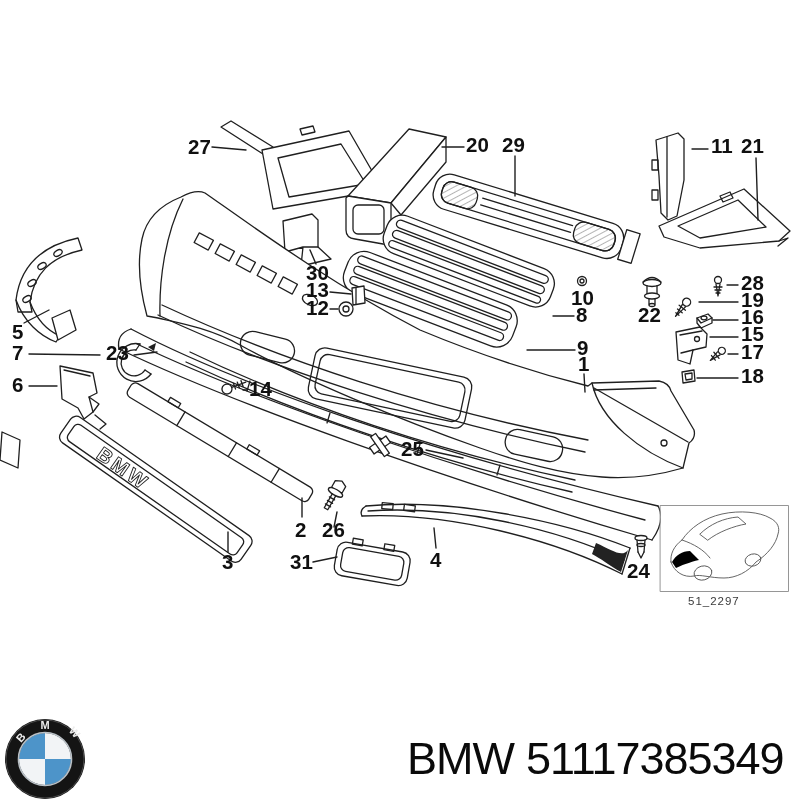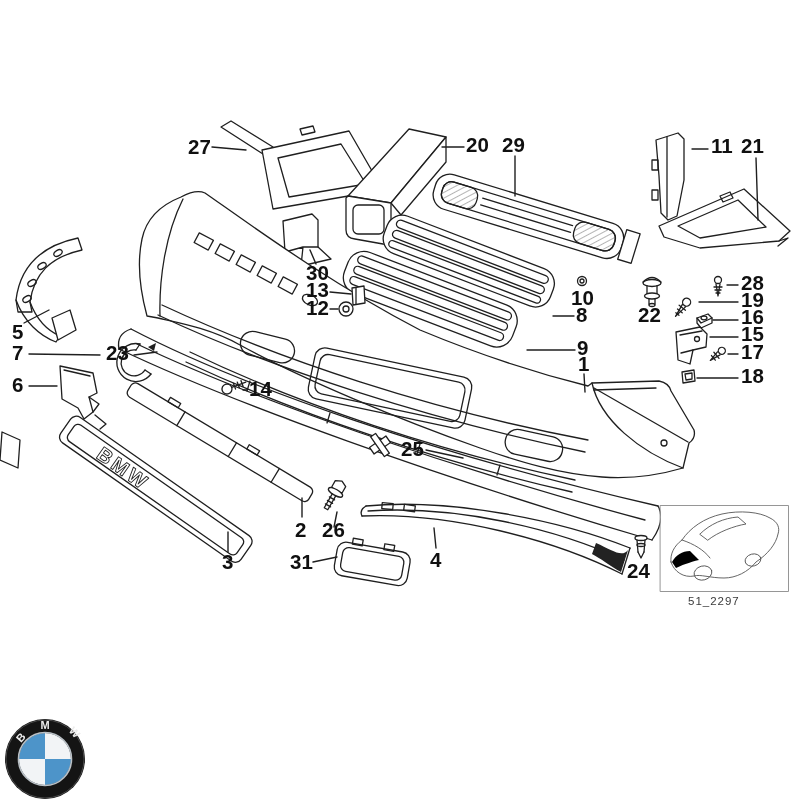--- a/index.html
+++ b/index.html
@@ -360,14 +360,17 @@
     <path d="M43,43 L17,43 A26,26 0 0 1 43,17 Z" fill="#4d94c9"></path>
     <path d="M43,43 L43,17 A26,26 0 0 1 69,43 Z" fill="#f2f4f6"></path>
     <path d="M43,43 L69,43 A26,26 0 0 1 43,69 Z" fill="#4d94c9"></path>
     <path d="M43,43 L43,69 A26,26 0 0 1 17,43 Z" fill="#f2f4f6"></path>
     <circle cx="43" cy="43" r="26.5" fill="none" stroke="#b9c0c6" stroke-width="1.6"></circle>
     <text class="roundel-letter" x="15" y="26" transform="rotate(-48 18 22)">B</text>
     <text class="roundel-letter" x="38.5" y="13">M</text>
     <text class="roundel-letter" x="61" y="17" transform="rotate(48 66 22)">W</text>
   </svg>
 
+  <div id="footer-text">
+    <span>BMW</span><span class="num">51117385349</span>
+  </div>
 
 </div>
 
 </body></html>

